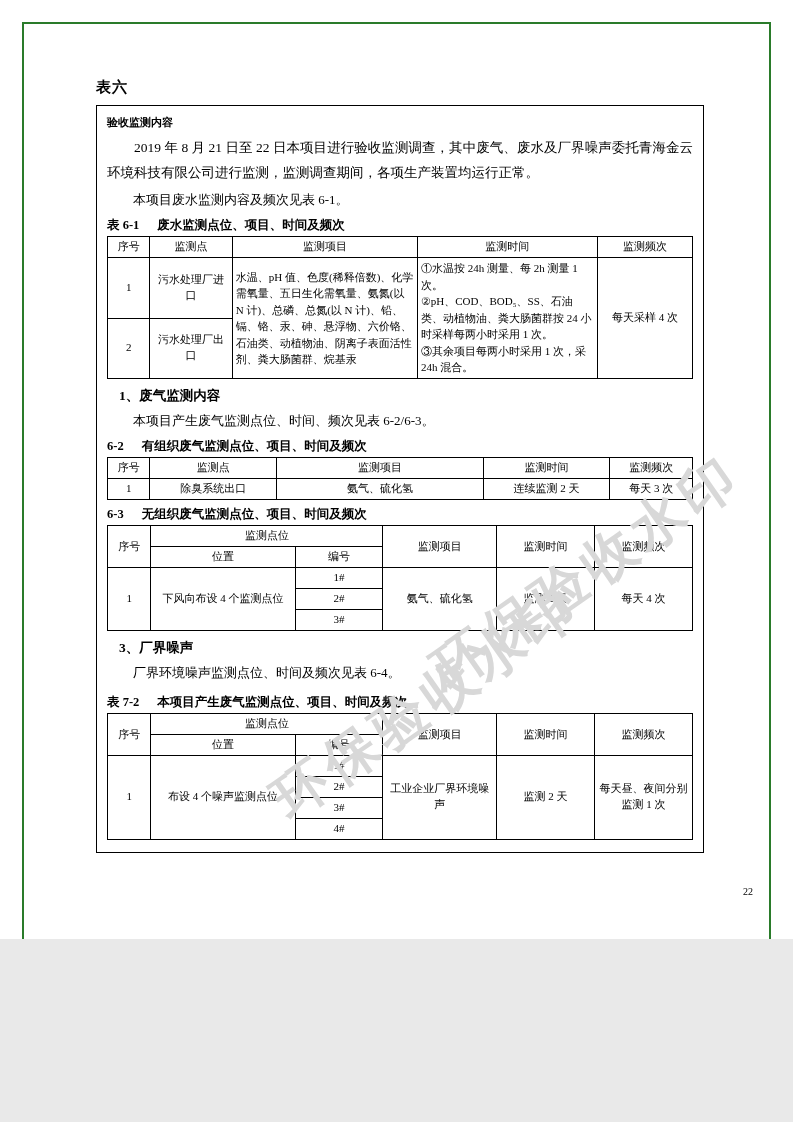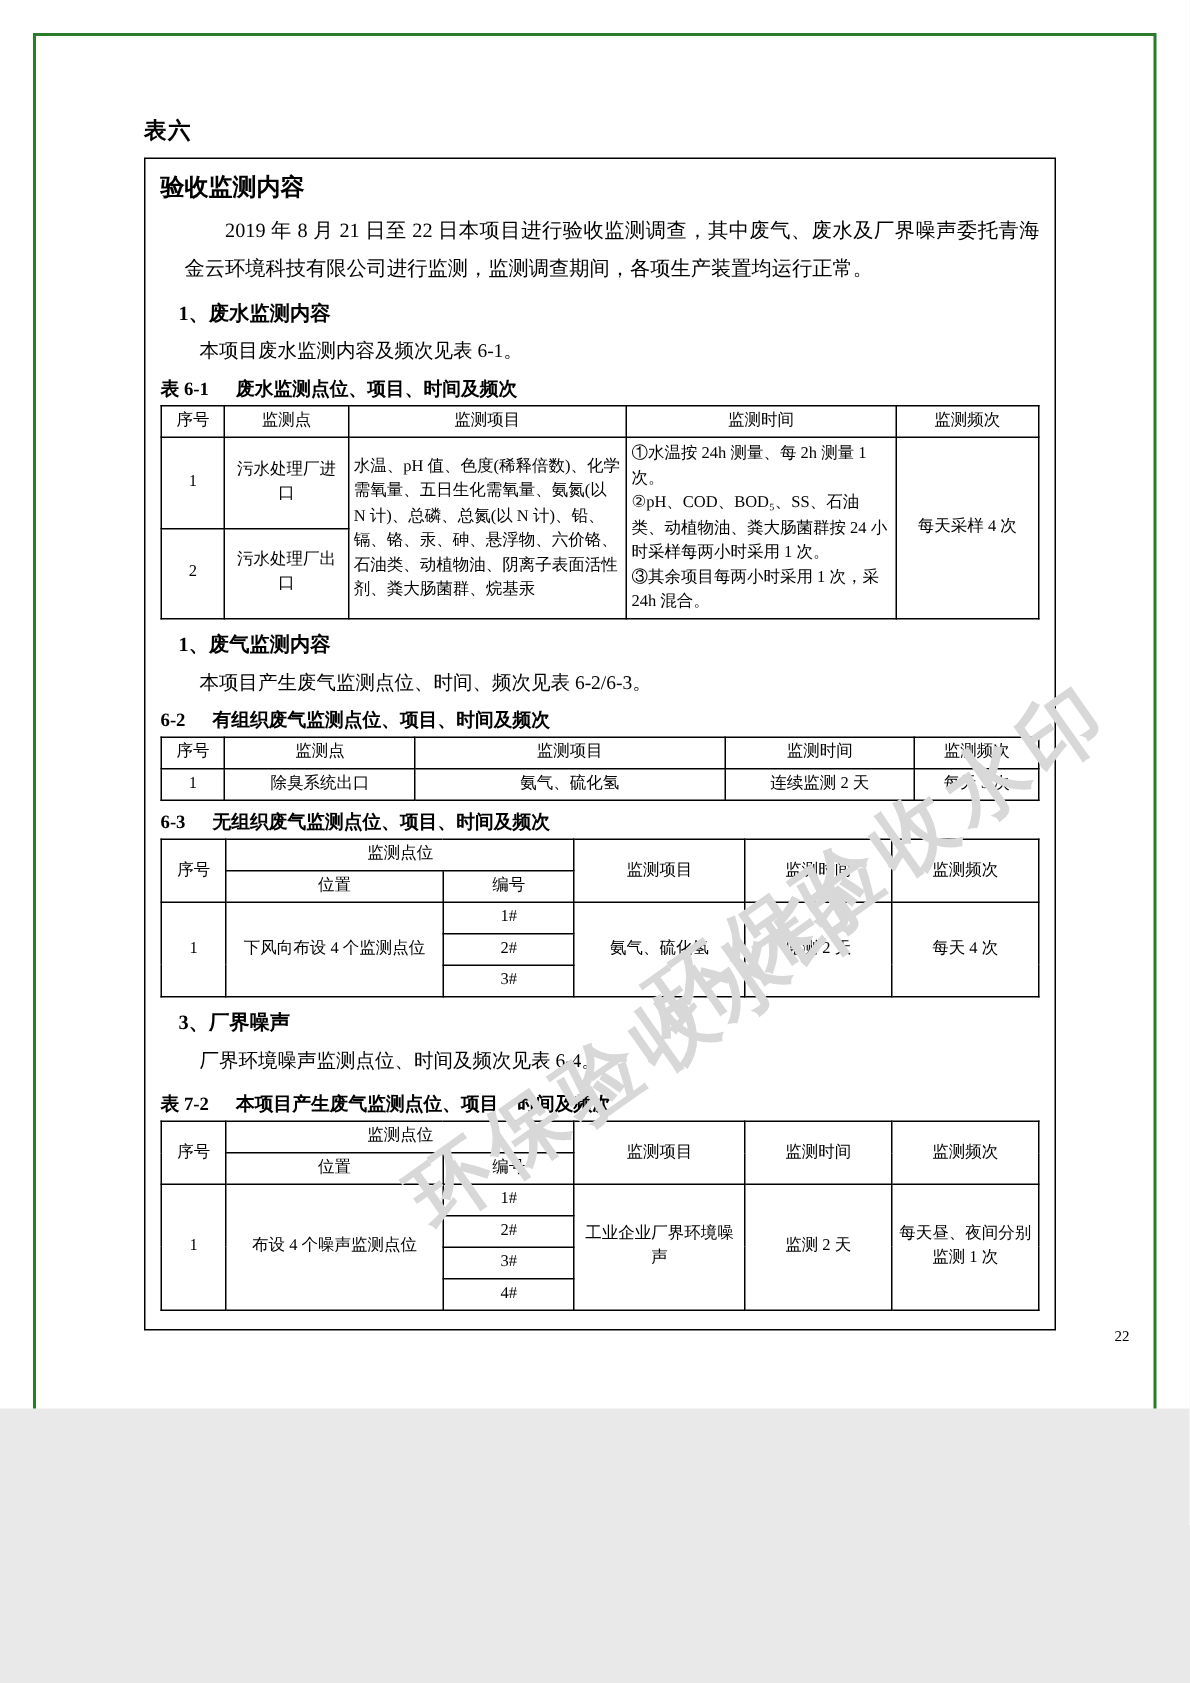--- a/index.html
+++ b/index.html
@@ -33,30 +33,30 @@
     font-weight: bold;
     margin-bottom: 8px;
     letter-spacing: 1px;
   }
   .outer-box {
     border: 1px solid #000;
     padding: 9px 10px 12px 10px;
     position: relative;
   }
   .section-title {
-    font-size: 16px;
+    font-size: 11px;
     font-weight: bold;
     margin: 0 0 6px 0;
   }
   .para {
     font-size: 13.5px;
     line-height: 1.85;
     text-align: justify;
     text-indent: 2em;
-    margin: 0 0 2px 16px;
+    margin: 0 0 2px 0;
   }
   .subhead {
     font-size: 13.5px;
     font-weight: bold;
     margin: 8px 0 4px 12px;
   }
   .subpara {
     font-size: 13px;
     line-height: 1.8;
     margin: 0 0 6px 0;
@@ -119,21 +119,20 @@
 
     <div class="outer-box">
 
       <div class="wm wm1">环保验收水印</div>
       <div class="wm wm2">环保验收水印</div>
 
       <div class="section-title">验收监测内容</div>
 
       <p class="para">2019 年 8 月 21 日至 22 日本项目进行验收监测调查，其中废气、废水及厂界噪声委托青海金云环境科技有限公司进行监测，监测调查期间，各项生产装置均运行正常。</p>
 
-      <div class="subhead">1、废水监测内容</div>
       <p class="subpara">本项目废水监测内容及频次见表 6-1。</p>
 
       <div class="tbl-caption">
         <span class="num">表 6-1</span><span>废水监测点位、项目、时间及频次</span>
       </div>
 
       <table class="t1">
         <colgroup>
           <col style="width:40px">
             <col style="width:78px">

